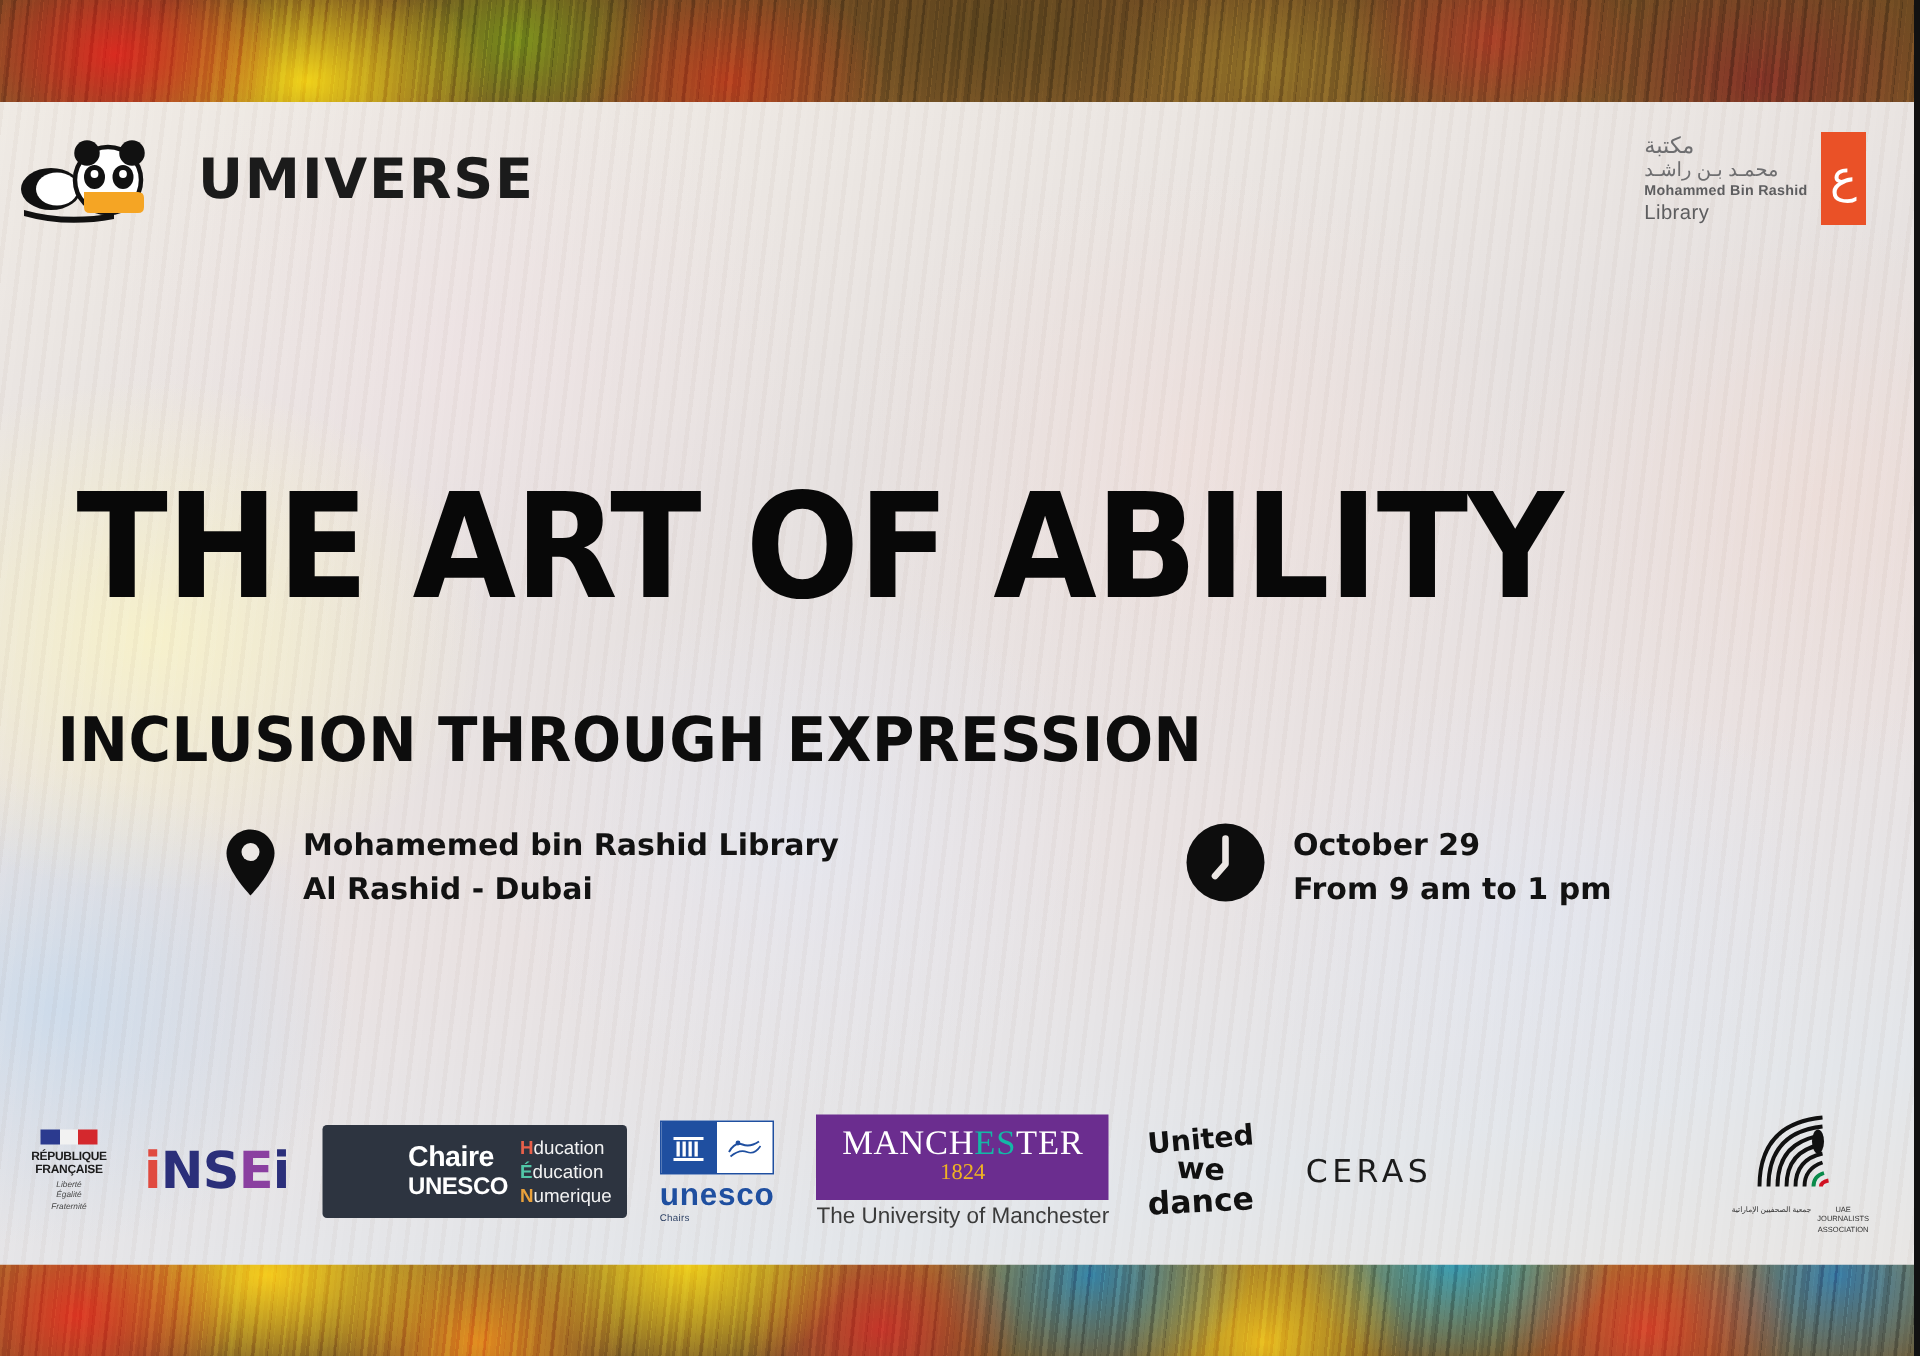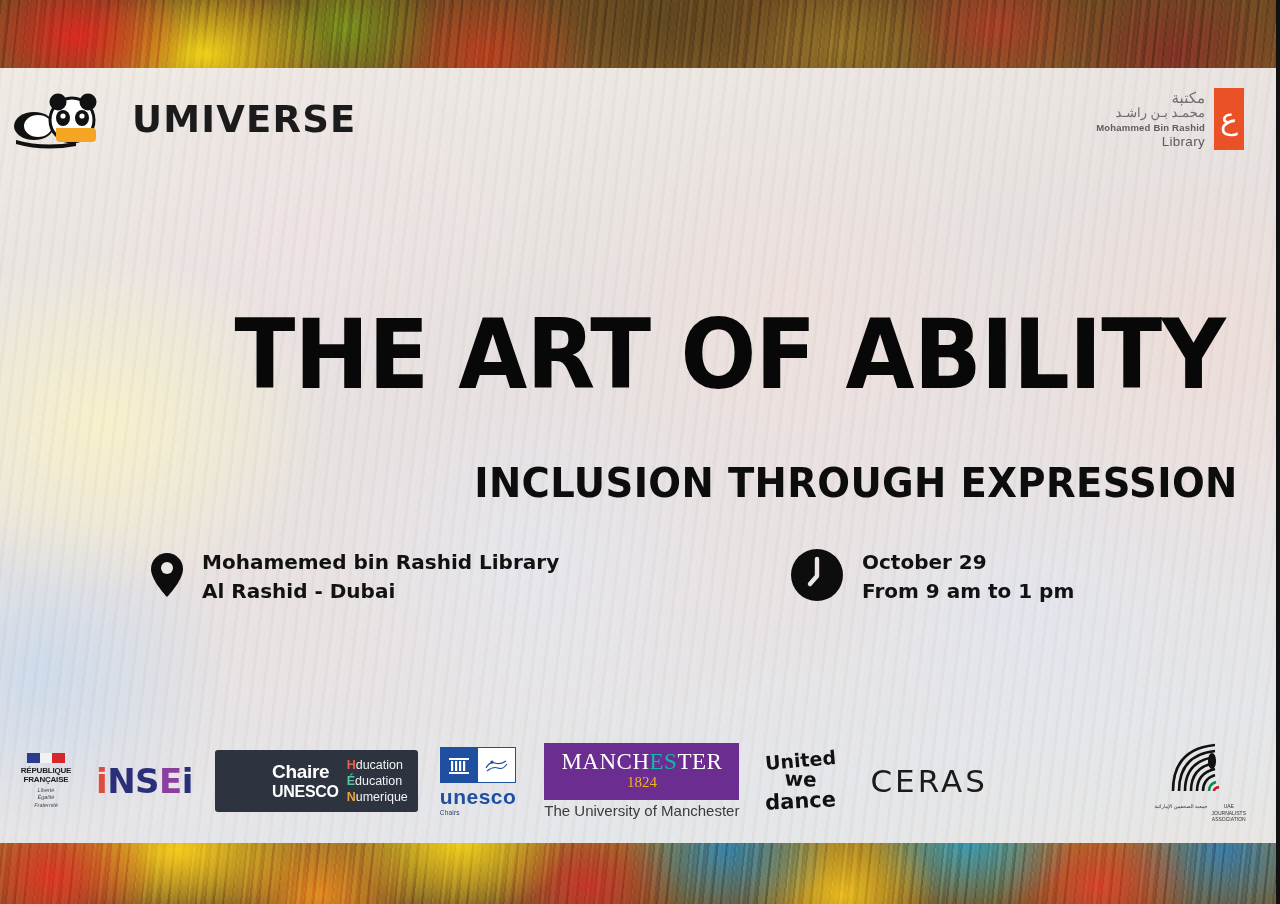--- a/index.html
+++ b/index.html
@@ -102,38 +102,38 @@
   }
 
   .library-logo {
     position: absolute;
     right: 32px;
     top: 20px;
     display: flex;
     align-items: center;
     gap: 9px;
   }
-  .lib-text { text-align: right; line-height: 1.15; }
+  .lib-text { text-align: left; line-height: 1.15; }
   .lib-ar1 { font-size: 15px; color: #6e6e70; letter-spacing: 1px; }
   .lib-ar2 { font-size: 13px; color: #6e6e70; letter-spacing: 1.6px; }
   .lib-en1 { font-size: 9.5px; color: #5d5d5f; font-weight: 700; margin-top: 2px; letter-spacing: .2px; }
   .lib-en2 { font-size: 13.5px; color: #5d5d5f; letter-spacing: .3px; }
   .lib-mark {
     width: 30px; height: 62px;
     background: #ea5127;
     display: flex; align-items: center; justify-content: center;
     color: #fff; font-size: 30px; line-height: 1;
   }
 
   
   .hero {
     position: absolute;
     left: 0; right: 0;
-    top: 238px;
-    text-align: right;
+    top: 248px;
+    text-align: left;
   }
   .title {
     font-family: "DejaVu Sans", sans-serif;
     font-size: 97px;
     font-weight: 700;
     letter-spacing: -1px;
     color: #080808;
     line-height: 1;
     margin: 0;
     transform: scaleX(.92);
@@ -237,21 +237,21 @@
     font-weight: 700;
     color: #111;
     text-align: center;
     line-height: .98;
   }
   .uwd1 { font-size: 19px; transform: rotate(-5deg); display: block; }
   .uwd2 { font-size: 20px; transform: rotate(3deg); display: block; margin: 1px 0; }
   .uwd3 { font-size: 21px; transform: rotate(-3deg); display: block; }
 
   .sp-ceras {
-    font-size: 31px;
+    font-size: 21px;
     letter-spacing: 3px;
     color: #1b1b1b;
     font-family: "DejaVu Sans", sans-serif;
   }
 
   .sp-uae { margin-left: auto; margin-right: 16px; text-align: center; }
   .uae-cap { font-size: 5px; color: #333; line-height: 1.3; margin-top: 2px; display: flex; gap: 4px; justify-content: center; }
 </style>
 </head>
 <body>

